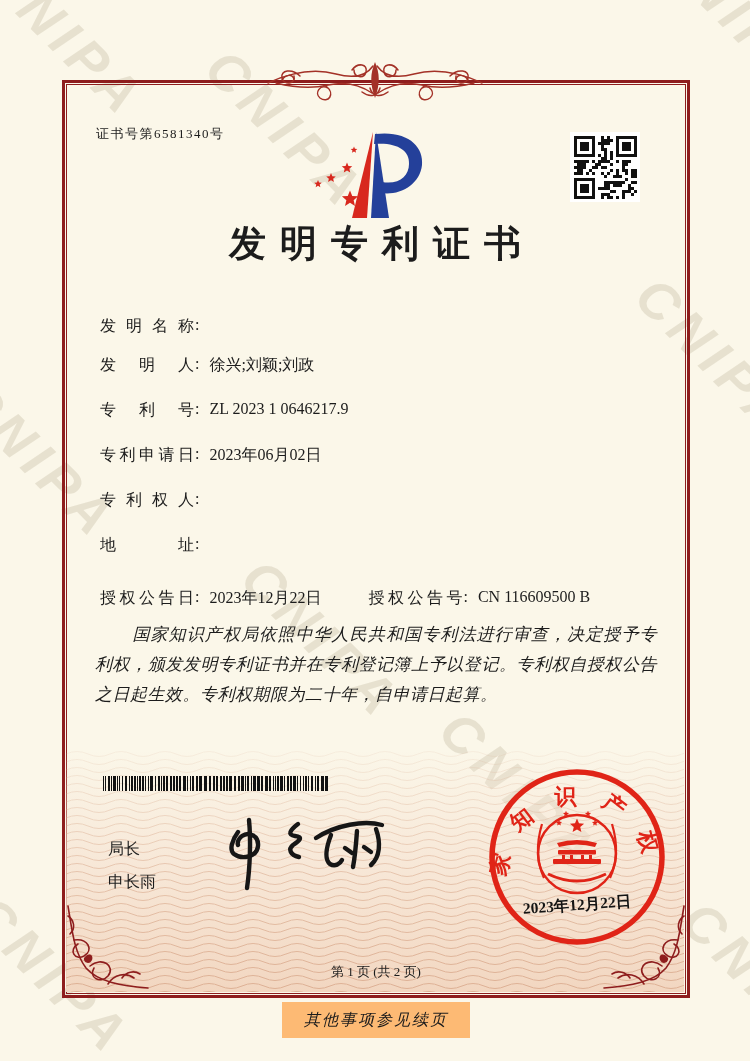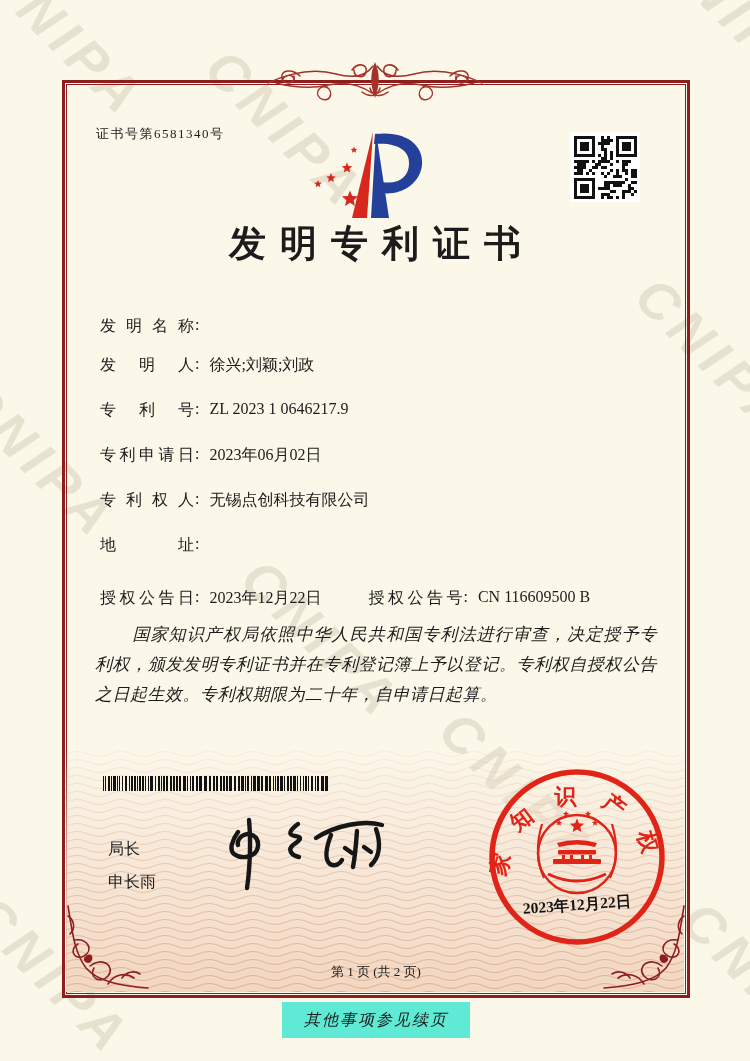--- a/index.html
+++ b/index.html
@@ -56,21 +56,21 @@
   .sig{position:absolute;left:218px;top:808px;z-index:3;}
 
   
   .seal{position:absolute;left:486px;top:766px;z-index:3;}
   .seal-date{position:absolute;left:492px;top:895px;width:170px;text-align:center;
              font-size:15.5px;font-weight:bold;color:#141414;transform:rotate(-4deg);z-index:4;}
 
   
   .page-info{position:absolute;left:62px;top:963px;width:628px;text-align:center;
              font-size:13px;z-index:2;}
-  .foot-note-box{position:absolute;left:282px;top:1002px;width:188px;height:36px;background:#5eead4;
+  .foot-note-box{position:absolute;left:282px;top:1002px;width:188px;height:36px;background:#fdba74;
                  z-index:2;display:flex;align-items:center;justify-content:center;}
   .foot-note{font-size:16px;font-style:italic;letter-spacing:2px;}
 </style>
 </head>
 <body>
 
 <div class="wm wm-a">CNIPA</div>
 <div class="wm wm-b">CNIPA</div>
 <div class="wm wm-c">CNIPA</div>
 <div class="wm wm-d">CNIPA</div>
@@ -398,21 +398,20 @@
     <span class="val">ZL 2023 1 0646217.9</span>
   </div>
   <div class="row r3">
     <span class="lbl">专利申请日</span>
       <span class="colon">:</span>
     <span class="val">2023年06月02日</span>
   </div>
   <div class="row r4">
     <span class="lbl">专利权人</span>
       <span class="colon">:</span>
-    <span class="val">无锡点创科技有限公司</span>
   </div>
   <div class="row r5 addr">
     <span class="lbl">地址</span>
       <span class="colon">:</span>
   </div>
   <div class="row r6">
     <span class="lbl">授权公告日</span>
       <span class="colon">:</span>
     <span class="val">2023年12月22日</span>
     <span class="grant2">

